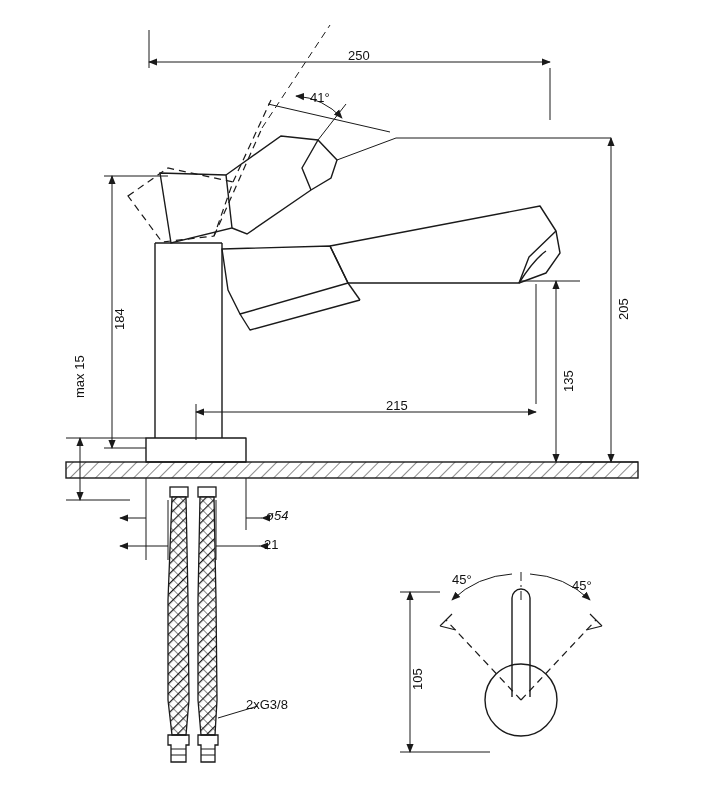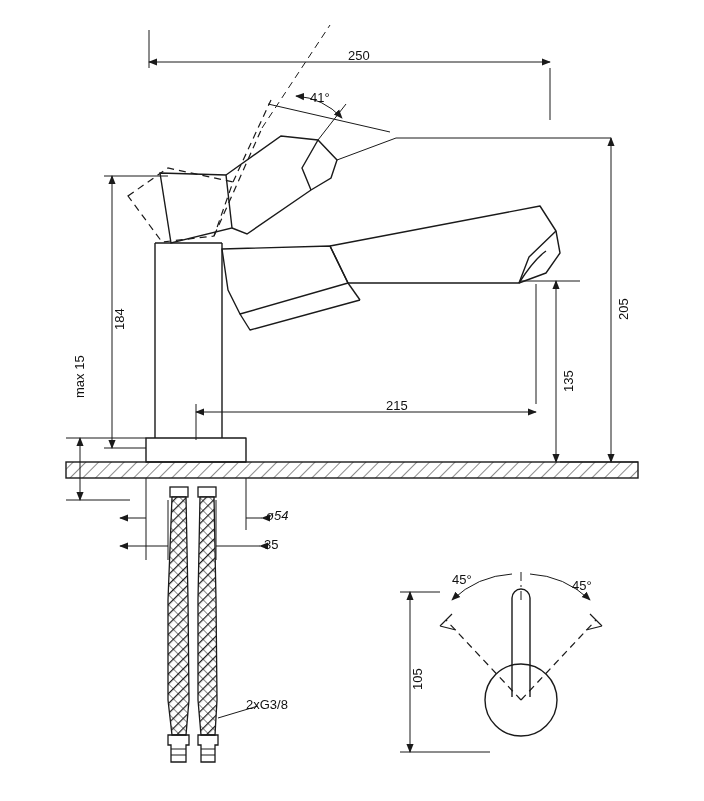--- a/index.html
+++ b/index.html
@@ -139,19 +139,19 @@
 </svg>
 
 <div class="lbl" style="left:348px;top:48px;">250</div>
 <div class="lbl" style="left:310px;top:90px;">41°</div>
 <div class="lbl rot" style="left:112px;top:330px;">184</div>
 <div class="lbl rot" style="left:616px;top:320px;">205</div>
 <div class="lbl rot" style="left:561px;top:392px;">135</div>
 <div class="lbl" style="left:350px;top:398px;margin-left:36px;">215</div>
 <div class="lbl rot" style="left:72px;top:398px;">max 15</div>
 <div class="lbl" style="left:266px;top:508px;font-style:italic;">ø54</div>
-<div class="lbl" style="left:264px;top:537px;">35</div>
+<div class="lbl" style="left:264px;top:537px;">21</div>
 <div class="lbl" style="left:246px;top:697px;">2xG3/8</div>
 <div class="lbl" style="left:452px;top:572px;">45°</div>
 <div class="lbl" style="left:572px;top:578px;">45°</div>
 <div class="lbl rot" style="left:410px;top:690px;">105</div>
 
 </div>
 
 </body></html>

